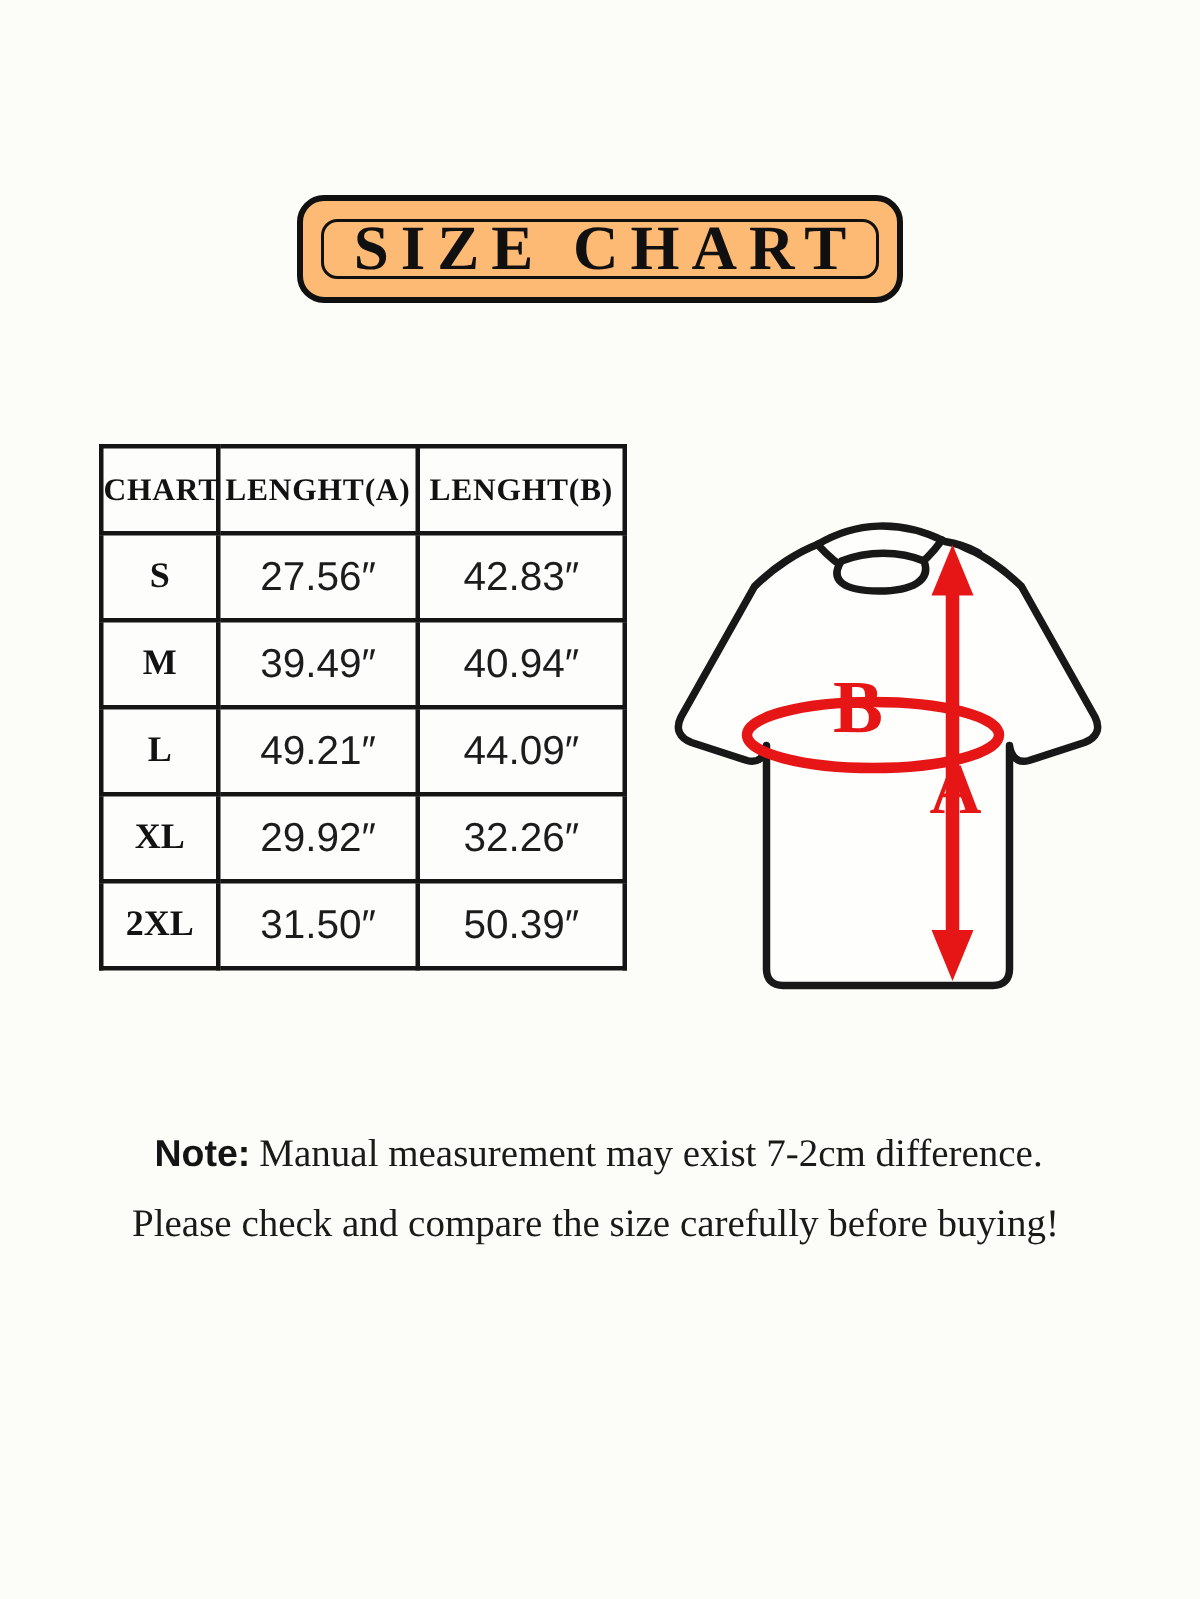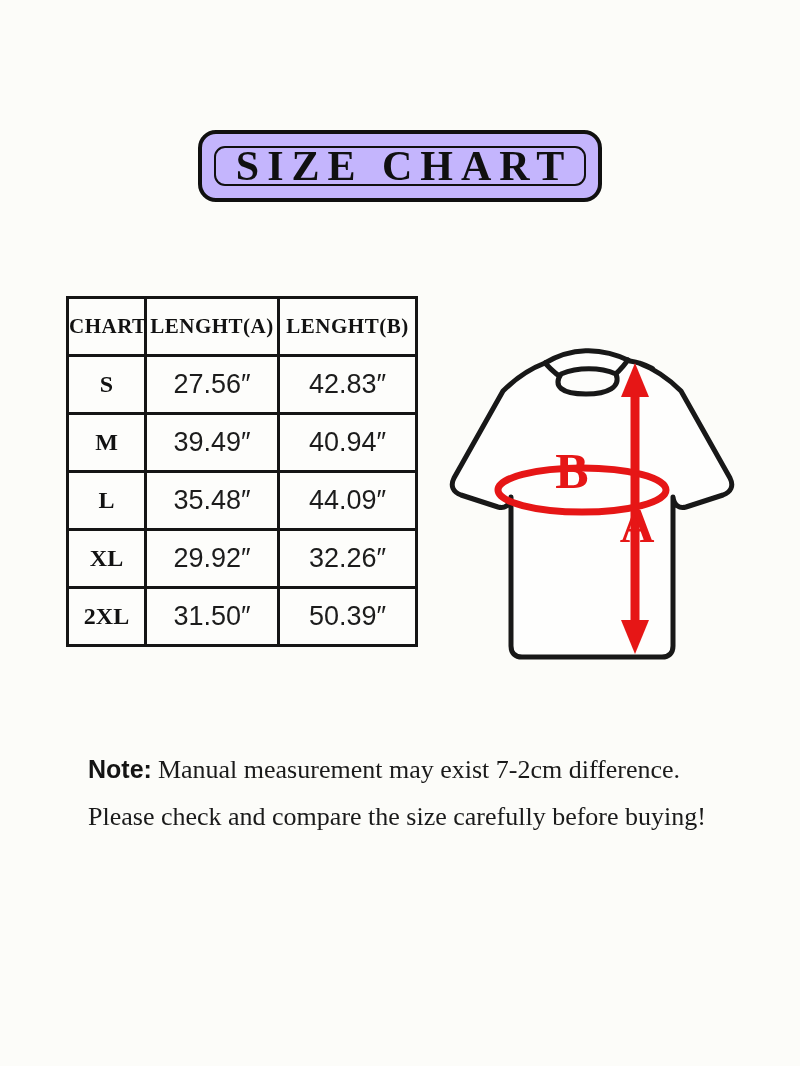--- a/index.html
+++ b/index.html
@@ -12,21 +12,21 @@
     overflow: hidden;
   }
   .canvas { position: absolute; inset: 0; width: 800px; height: 1066px; }
 
   
   .title-box {
     position: absolute; left: 198px; top: 130px;
     width: 404px; height: 72px;
     border: 4px solid #101010; border-radius: 18px;
     box-sizing: border-box; padding: 12px;
-    background: #c4b5fd;
+    background: #fdba74;
   }
   .title-inner {
     width: 100%; height: 100%;
     border: 2px solid #101010; border-radius: 11px;
     box-sizing: border-box;
     display: flex; align-items: center; justify-content: center;
   }
   .title-inner h1 {
     margin: 0; padding-left: 8px;
     font-family: "Liberation Serif", serif;
@@ -68,21 +68,21 @@
   }
 
   
   .note {
     position: absolute; left: 88px; top: 752px; width: 680px;
   }
   .note p { margin: 0; font-size: 26px; line-height: 34px; color: #1a1a1a; }
   .note p + p { margin-top: 13px; }
   .note-prefix {
     font-family: "Liberation Sans", sans-serif;
-    font-weight: 700; font-size: 25px; margin-right: 6px; color: #141414;
+    font-weight: 700; font-size: 25px; margin-right: 6px; color: #141414; margin-left: 15px;
   }
   .note-body { font-family: "Liberation Serif", serif; }
 </style>
 </head>
 <body style="background: rgb(252, 252, 249);">
 
 <div class="canvas">
 
   <div class="title-box">
     <div class="title-inner">
@@ -109,21 +109,21 @@
           <td class="val-col">27.56″</td>
           <td class="val-col">42.83″</td>
         </tr>
         <tr>
           <td class="size-col">M</td>
           <td class="val-col">39.49″</td>
           <td class="val-col">40.94″</td>
         </tr>
         <tr>
           <td class="size-col">L</td>
-          <td class="val-col">35.48″</td>
+          <td class="val-col">49.21″</td>
           <td class="val-col">44.09″</td>
         </tr>
         <tr>
           <td class="size-col">XL</td>
           <td class="val-col">29.92″</td>
           <td class="val-col">32.26″</td>
         </tr>
         <tr>
           <td class="size-col">2XL</td>
           <td class="val-col">31.50″</td>

